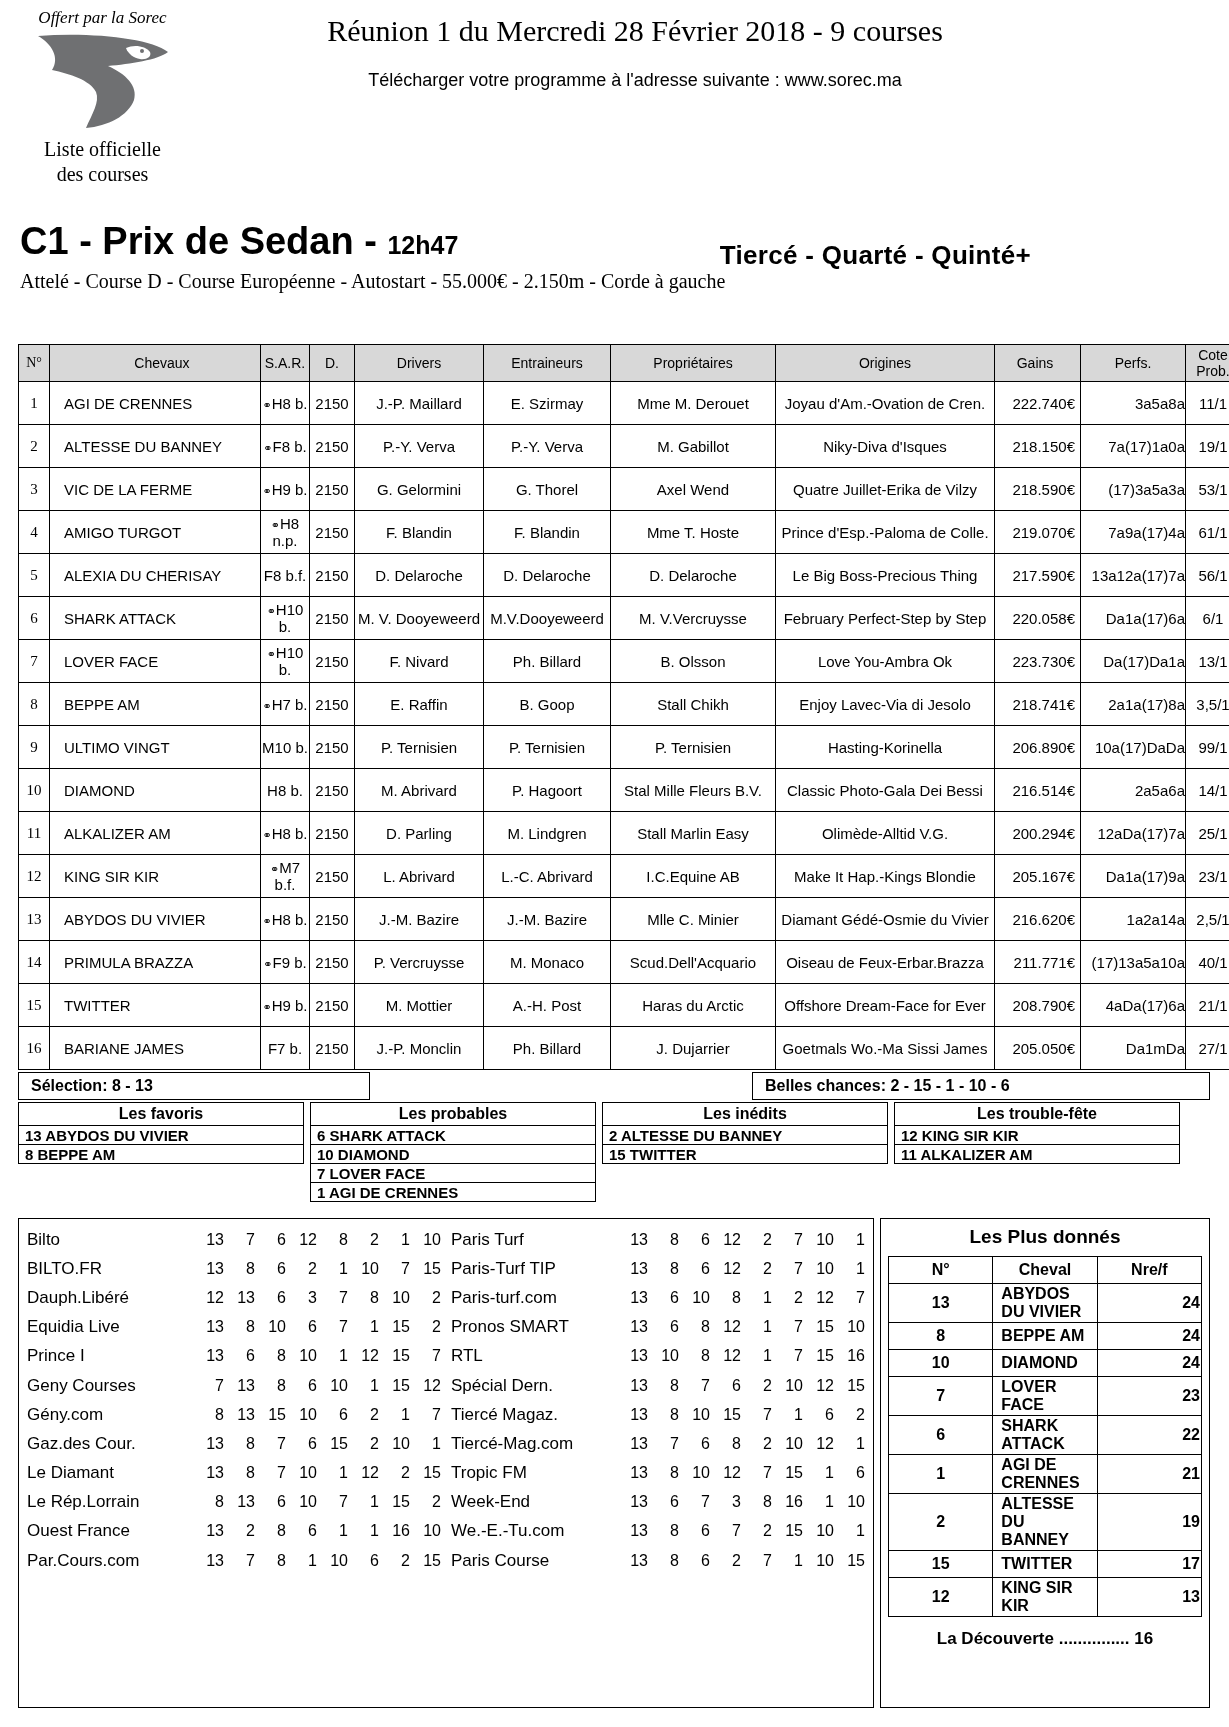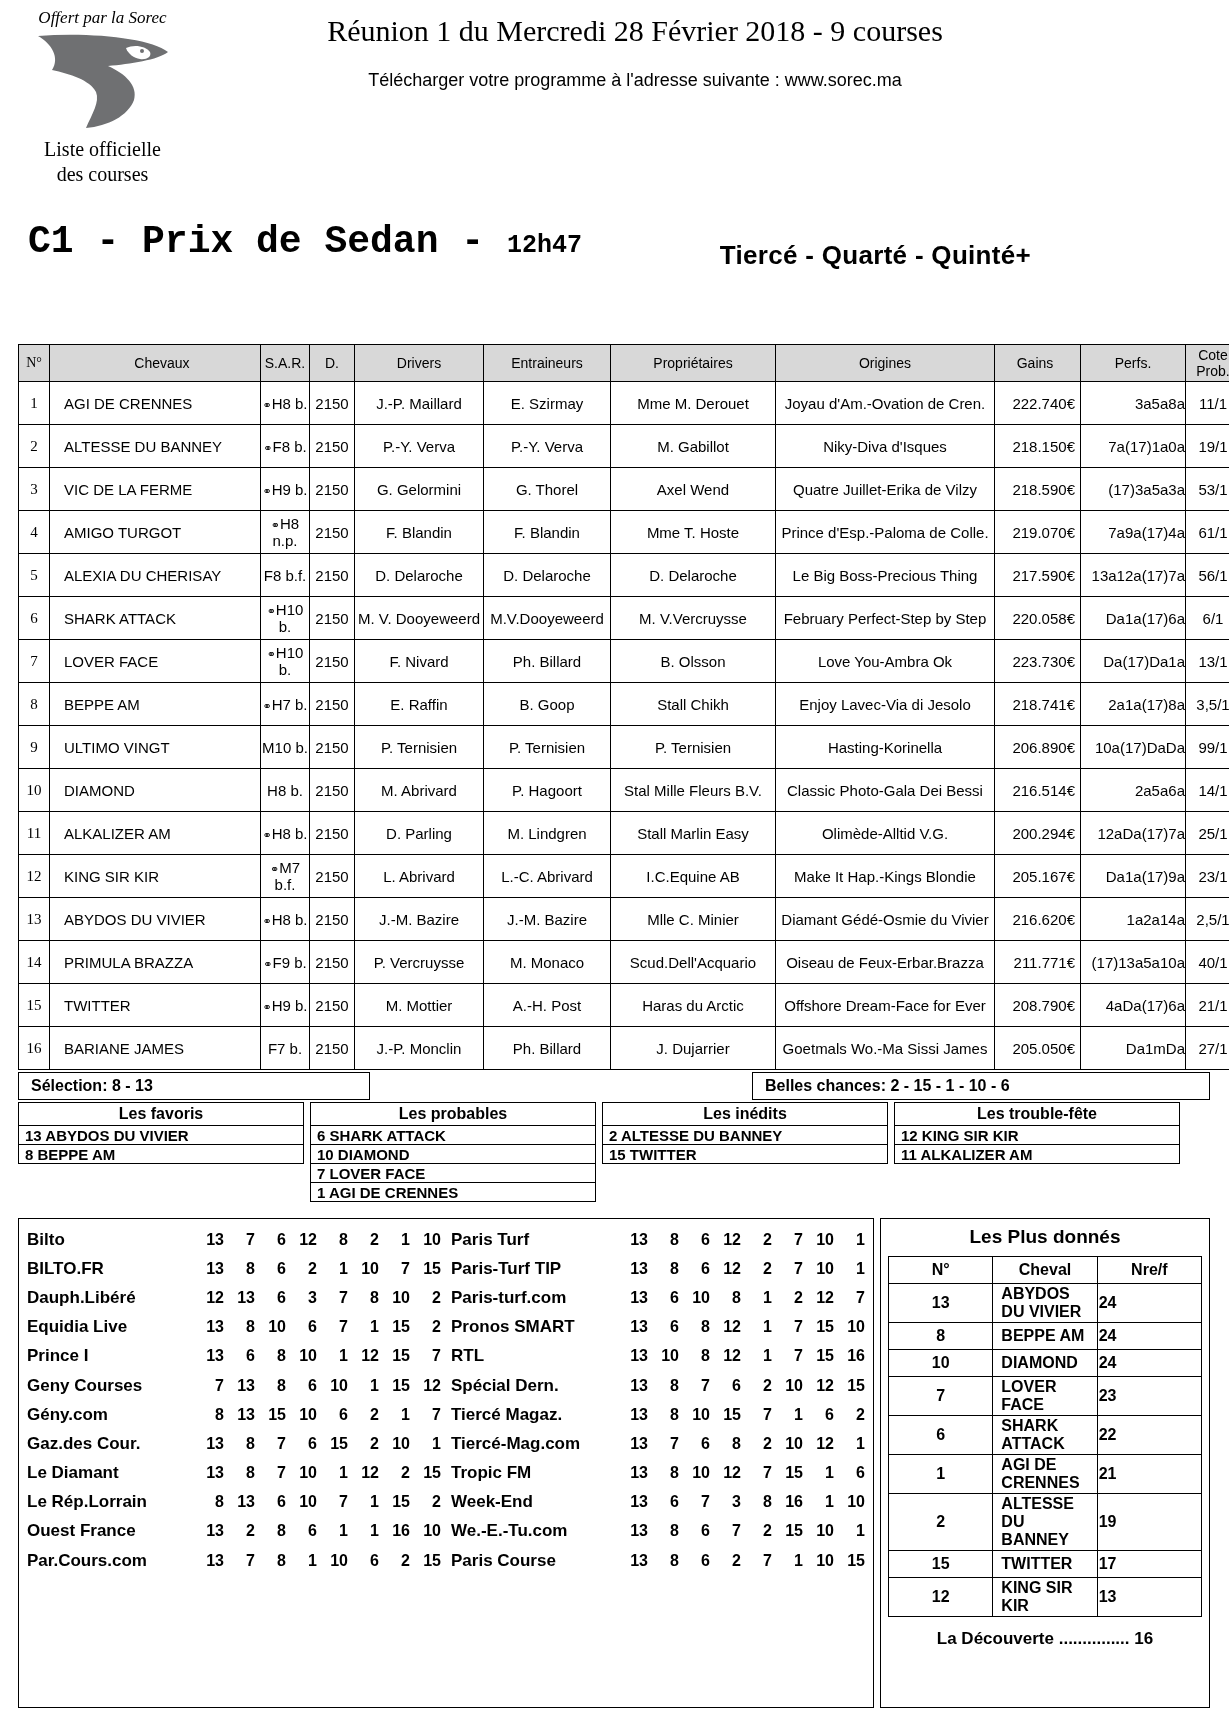--- a/index.html
+++ b/index.html
@@ -21,21 +21,21 @@
   .logo-mark svg{display:block;}
   .logo-bot{font-family:"Liberation Serif",serif;font-size:20px;line-height:25px;margin-top:2px;}
 
   .header-center{position:absolute;left:200px;top:14px;width:870px;text-align:center;}
   .reunion{font-family:"Liberation Serif",serif;font-size:30px;}
   .hippodrome{font-family:"Liberation Serif",serif;font-weight:bold;font-style:italic;font-size:52px;line-height:58px;letter-spacing:-0.5px;margin-top:-2px;}
   .download{font-size:18px;margin-top:22px;}
 
   
   .course-block{position:relative;height:108px;}
-  .course-title{position:absolute;left:28px;top:8px;font-family:Liberation Mono, monospace;text-align:center;}
+  .course-title{position:absolute;left:20px;top:8px;font-family:Liberation Sans, sans-serif;text-align:center;}
   .course-title .big{font-size:38px;font-weight:bold;}
   .course-title .time{font-size:25px;font-weight:bold;}
   .course-sub{position:absolute;left:20px;top:58px;font-family:"Liberation Serif",serif;font-size:20px;}
   .tierce{position:absolute;right:20px;top:28px;font-size:26px;font-weight:bold;letter-spacing:0.3px;}
 
   
   .tbl-wrap{position:absolute;left:18px;top:344px;width:1192px;}
   table.runners{border-collapse:collapse;width:1192px;table-layout:fixed;}
   table.runners th,table.runners td{border:1px solid #000;padding:0;}
   table.runners thead th{
@@ -74,33 +74,33 @@
 
   
   .bottom{position:absolute;left:18px;top:1218px;width:1192px;height:490px;}
   .pbox{position:absolute;border:1px solid #000;box-sizing:border-box;}
   .pbox.left{left:0;top:0;width:856px;height:490px;}
   .pbox.right{left:862px;top:0;width:330px;height:490px;}
 
   .plist{position:absolute;top:6px;}
   .plist.col1{left:8px;width:420px;}
   .plist.col2{left:432px;width:418px;}
-  .prow{height:29.2px;display:flex;align-items:center;font-weight:bold;}
+  .prow{height:29.2px;display:flex;align-items:center;font-weight:normal;}
   .pname{font-size:17px;width:166px;white-space:nowrap;overflow:hidden;}
   .pnums{font-size:16px;flex:1;display:flex;}
   .pnums span{display:inline-block;text-align:right;}
 
   
   .rtitle{font-weight:bold;font-size:19px;text-align:center;margin-top:7px;}
   table.plus{border-collapse:collapse;width:314px;margin:8px auto 0 auto;table-layout:fixed;}
   table.plus th,table.plus td{border:1px solid #000;font-size:16px;height:24px;}
   table.plus th{font-weight:bold;text-align:center;}
   table.plus td.n{width:42px;text-align:center;font-weight:bold;}
   table.plus td.c{padding-left:8px;font-weight:bold;}
-  table.plus td.v{width:56px;text-align:left;font-weight:bold;}
+  table.plus td.v{width:56px;text-align:right;font-weight:bold;}
   .decouverte{text-align:center;font-weight:bold;font-size:17px;margin-top:12px;}
 </style>
 </head>
 <body>
 
 <div class="page">
 
   <div class="header">
     <div class="logo-box">
       <div class="logo-top">Offert par la Sorec</div>
@@ -119,20 +119,21 @@
     <div class="header-center">
       <div class="reunion">Réunion 1 du Mercredi 28 Février 2018 - 9 courses</div>
       <div class="download">Télécharger votre programme à l'adresse suivante : www.sorec.ma</div>
     </div>
   </div>
 
   <div class="course-block">
     <div class="course-title">
       <span class="big">C1 - Prix de Sedan - </span><span class="time">12h47</span>
     </div>
+    <div class="course-sub">Attelé - Course D - Course Européenne - Autostart - 55.000€ - 2.150m - Corde à gauche</div>
     <div class="tierce">Tiercé - Quarté - Quinté+</div>
   </div>
 
   <div class="tbl-wrap">
     <table class="runners">
       <thead>
         <tr>
           <th class="c-num">N°</th>
           <th class="c-horse">Chevaux</th>
           <th class="c-sar">S.A.R.</th>

